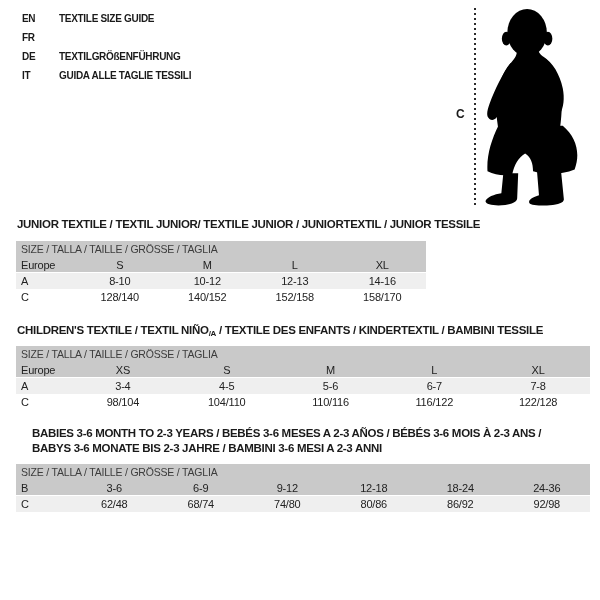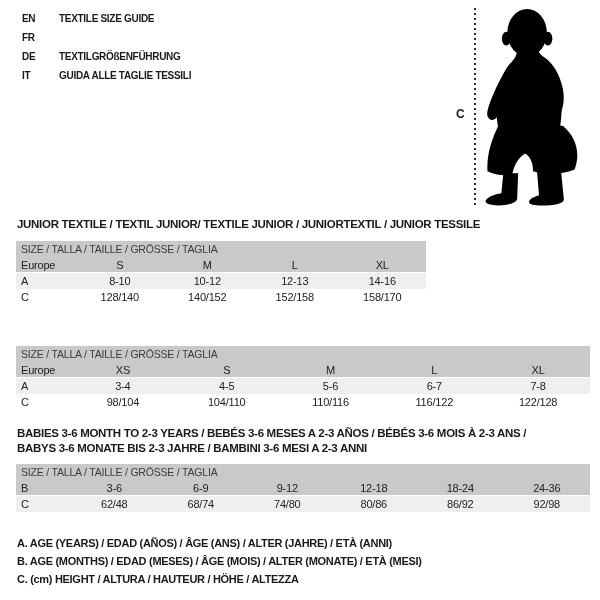--- a/index.html
+++ b/index.html
@@ -12,21 +12,21 @@
   .lang-line{display:flex;height:19px;align-items:center;font-weight:bold;font-size:10px;letter-spacing:-0.3px;}
   .lang-code{width:37px;flex:0 0 37px;}
   
   .dotted-line{position:absolute;left:474px;top:8px;width:2px;height:200px;
     background:repeating-linear-gradient(to bottom,#2b2b2b 0 2px,transparent 2px 5px);}
   .height-c{position:absolute;left:456px;top:107px;font-weight:bold;font-size:12px;}
   .baby-svg{position:absolute;left:481px;top:5px;}
   
   .sec-title{position:absolute;left:17px;font-weight:bold;font-size:11.5px;letter-spacing:-0.3px;white-space:nowrap;}
   .sec-title .subscript{font-size:8px;vertical-align:-2px;}
-  .title-line{line-height:15px;}
+  .title-line{line-height:15px;margin-left:15px;}
   
   .size-bar{position:absolute;left:16px;height:31px;background:#c9c9c9;color:#3c3c3c;
     font-size:10.5px;line-height:16px;padding-left:5px;box-sizing:border-box;letter-spacing:-0.2px;}
   
   .size-table{position:absolute;left:16px;border-collapse:collapse;table-layout:fixed;}
   .size-table td{height:16px;font-size:11px;padding:0;letter-spacing:-0.2px;color:#222;}
   .size-table td.label-col{text-align:left;padding-left:5px;}
   .size-table td.val-col{text-align:center;}
   .size-table tr:nth-child(2n){background:#efefef;}
   
@@ -100,20 +100,23 @@
         <tr>
           <td class="label-col">C</td>
           <td class="val-col">128/140</td>
           <td class="val-col">140/152</td>
           <td class="val-col">152/158</td>
           <td class="val-col">158/170</td>
         </tr>
       </tbody>
     </table>
 
+  <div class="sec-title" style="top:324px;">
+    <span>CHILDREN'S TEXTILE / TEXTIL NIÑO</span><span class="subscript">/A</span><span> / TEXTILE DES ENFANTS / KINDERTEXTIL / BAMBINI TESSILE</span>
+  </div>
   <div class="size-bar" style="top:346px;width:574px;">SIZE / TALLA / TAILLE / GRÖSSE / TAGLIA</div>
   <table class="size-table" style="top:362px;width:574px;">
       <colgroup>
         <col style="width: 55px;">
         <col>
         <col>
         <col>
         <col>
         <col>
       </colgroup>
@@ -175,19 +178,14 @@
           <td class="val-col">62/48</td>
           <td class="val-col">68/74</td>
           <td class="val-col">74/80</td>
           <td class="val-col">80/86</td>
           <td class="val-col">86/92</td>
           <td class="val-col">92/98</td>
         </tr>
       </tbody>
     </table>
 
-  <div class="legend">
-    <div class="legend-line">A. AGE (YEARS) / EDAD (AÑOS) / ÂGE (ANS) / ALTER (JAHRE) / ETÀ (ANNI)</div>
-    <div class="legend-line">B. AGE (MONTHS) / EDAD (MESES) / ÂGE (MOIS) / ALTER (MONATE) / ETÀ (MESI)</div>
-    <div class="legend-line">C. (cm) HEIGHT / ALTURA / HAUTEUR / HÖHE / ALTEZZA</div>
-  </div>
 
 </div>
 
 </body></html>

